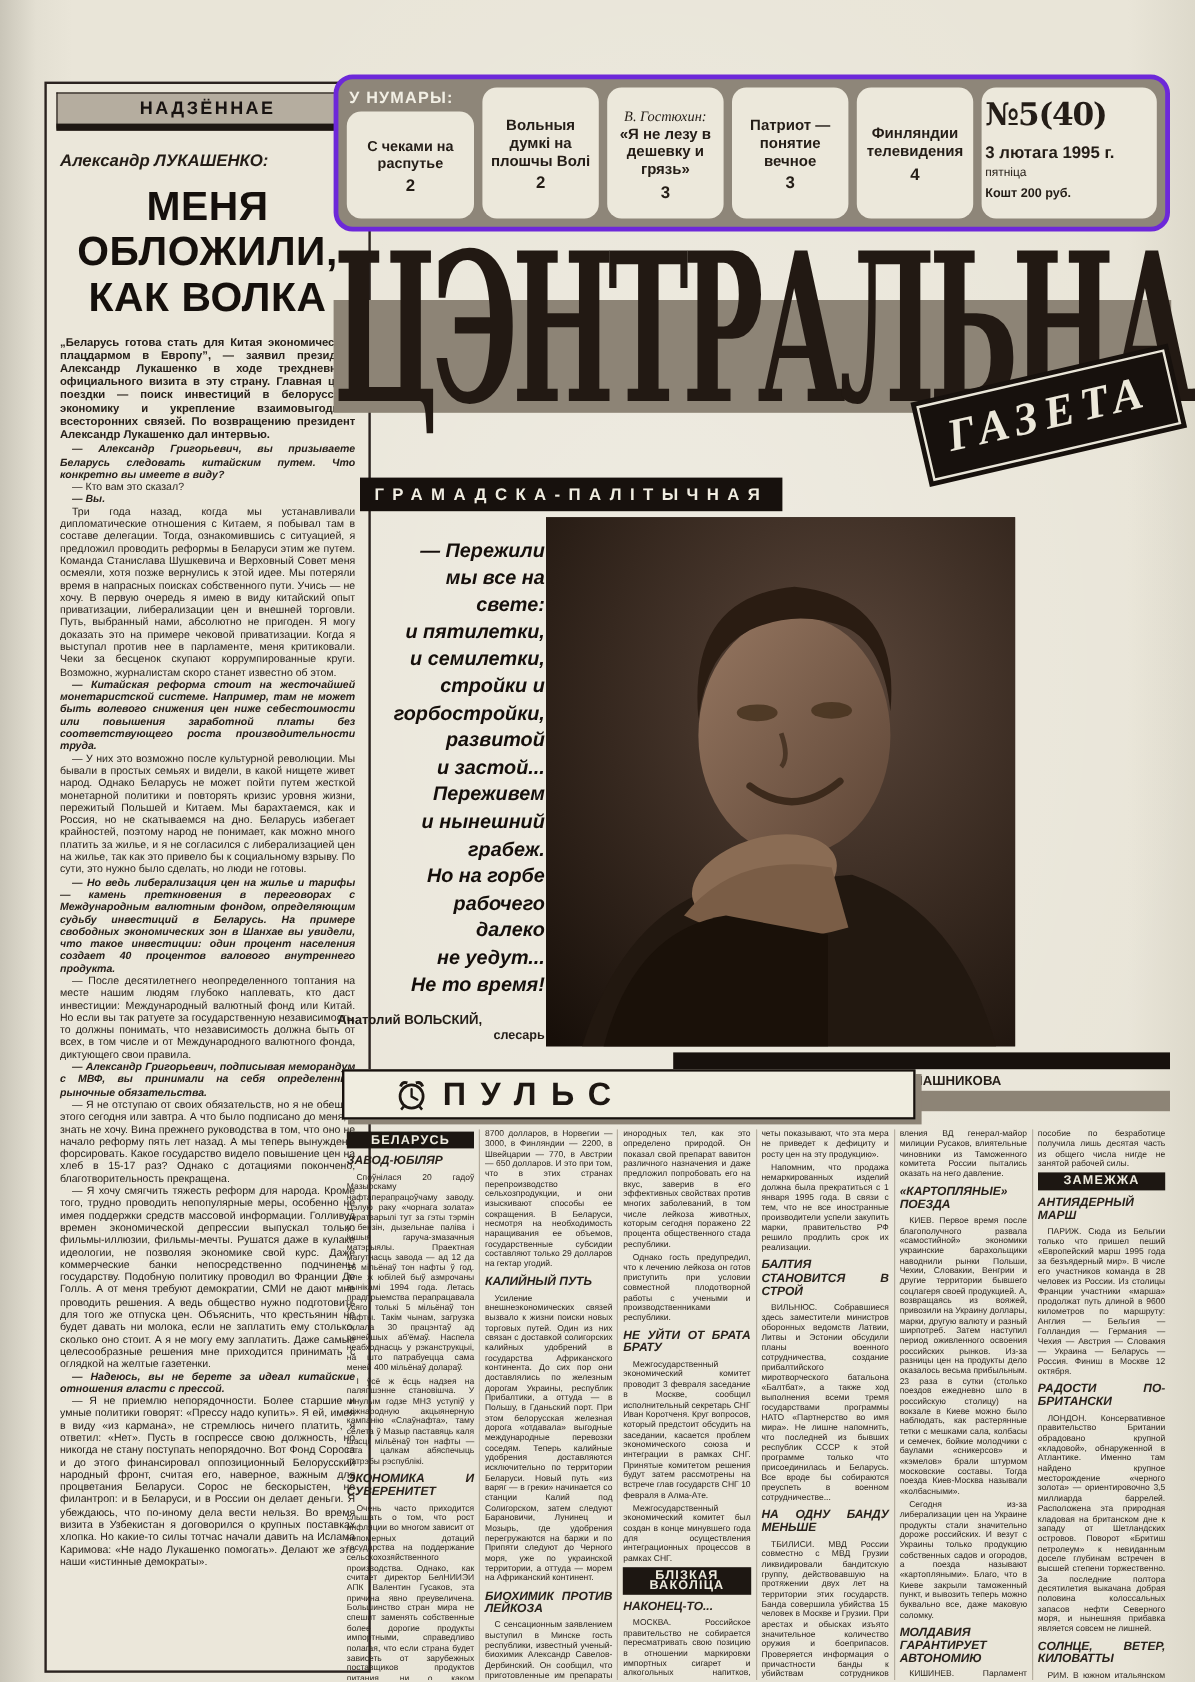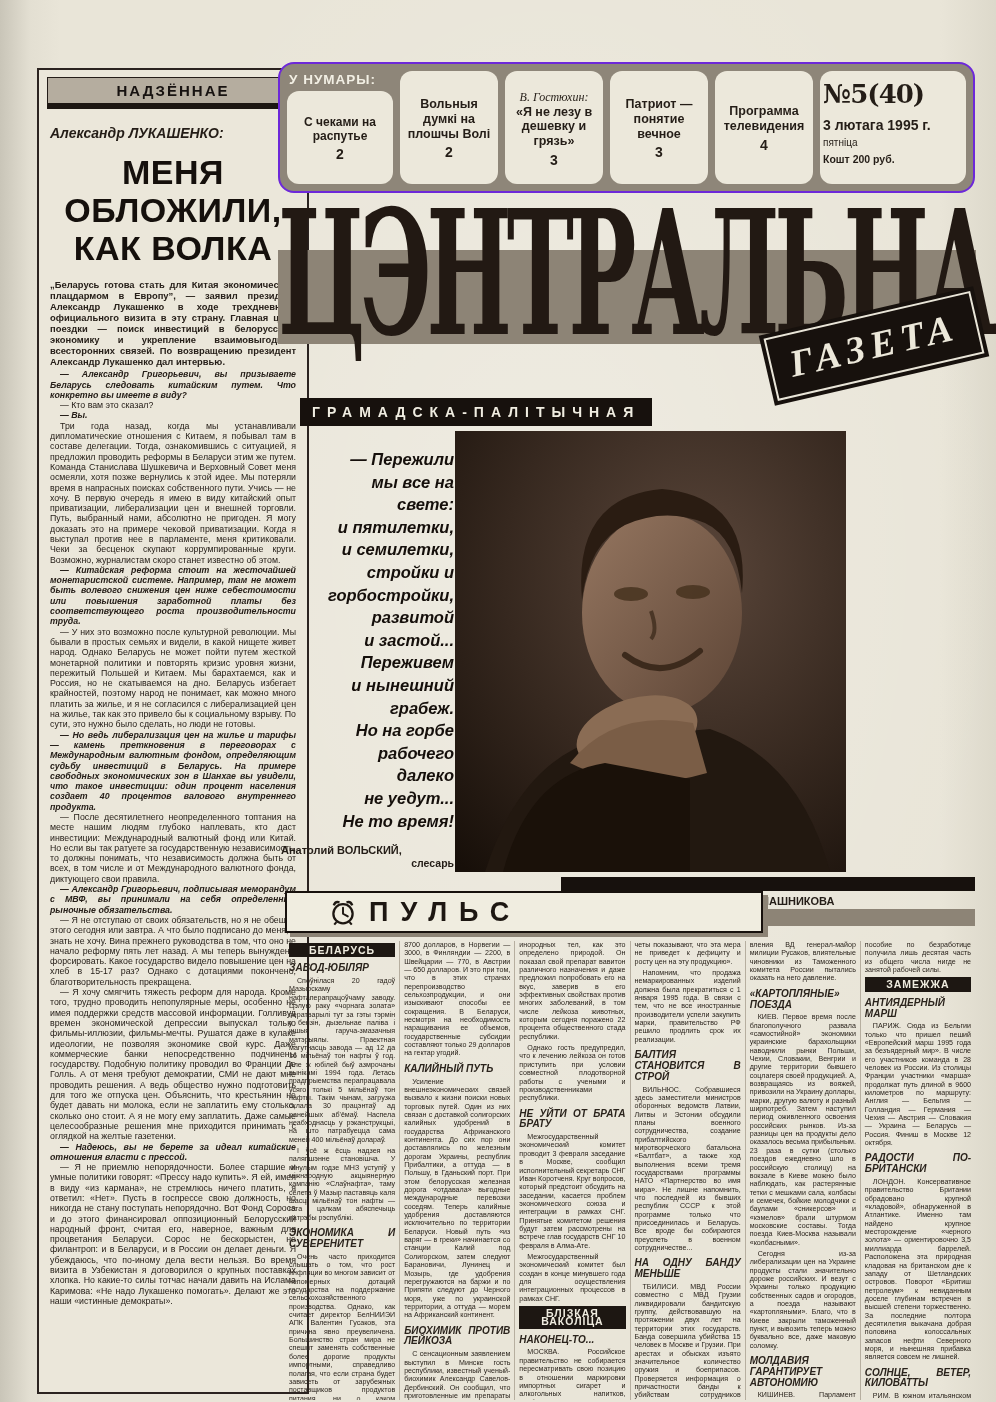--- a/index.html
+++ b/index.html
@@ -16,21 +16,21 @@
     background:#ebe7da;padding:0 11px;box-sizing:border-box;overflow:hidden;}
   .nad-header{margin:7px -3px 0;background:#b5ad9f;border:1px solid #241d18;border-bottom:6px solid #1d1712;
     text-align:center;font-weight:bold;font-size:15px;letter-spacing:2px;padding:4px 0;color:#171210;}
   .byline{font-style:italic;font-weight:bold;font-size:14px;margin-top:16px;}
   .headline{font-size:34px;font-weight:800;line-height:1.12;text-align:center;color:#15100c;margin:12px 0 12px;letter-spacing:0.5px;}
   .interview p{margin:0;font-size:8.8px;line-height:10.3px;text-align:justify;text-indent:10px;color:#27201a;}
   .interview p.lead{font-weight:bold;font-size:9.4px;line-height:11px;text-indent:0;margin-bottom:2px;}
   .interview p.q{font-weight:bold;font-style:italic;}
   
   .index-bar{position:absolute;left:278px;top:62px;width:697px;height:131px;background:#8e8679;
-    border:2px solid #6d28d9;border-radius:16px;box-sizing:border-box;display:flex;gap:7px;padding:7px;}
+    border:4px solid #6d28d9;border-radius:16px;box-sizing:border-box;display:flex;gap:7px;padding:7px;}
   .idx-first{width:106px;display:flex;flex-direction:column;}
   .idx-label{color:#f2efe4;font-weight:bold;font-size:13.5px;letter-spacing:1px;padding:1px 0 4px 2px;white-space:nowrap;}
   .idx-box{background:#ece8db;border-radius:12px;flex:1;text-align:center;padding:7px 5px 4px;
     font-weight:bold;font-size:12.5px;color:#241d17;display:flex;flex-direction:column;justify-content:center;line-height:1.18;box-sizing:border-box;}
   .idx-first .idx-box{font-size:12px;}
   .idx-kicker{font-family:"Liberation Serif",serif;font-style:italic;font-weight:normal;font-size:12px;margin-bottom:1px;}
   .idx-page{font-size:14px;margin-top:3px;}
   .idx-issue{width:146px;background:#ece8db;border-radius:12px;text-align:left;padding:8px 3px;box-sizing:border-box;}
   .issue-no{font-family:"DejaVu Serif",serif;font-weight:bold;font-size:26px;letter-spacing:-1px;}
   .issue-date{font-size:14px;font-weight:bold;margin-top:8px;}
@@ -114,21 +114,21 @@
       <div class="idx-box">
         <div class="idx-kicker">В. Гостюхин:</div>
         <div class="idx-title">«Я не лезу в дешевку и грязь»</div>
         <div class="idx-page">3</div>
       </div>
       <div class="idx-box">
         <div class="idx-title">Патриот — понятие вечное</div>
         <div class="idx-page">3</div>
       </div>
       <div class="idx-box">
-        <div class="idx-title">Программа телевидения</div>
+        <div class="idx-title">Финляндии телевидения</div>
         <div class="idx-page">4</div>
       </div>
     </div>
   <div class="idx-issue">
     <div class="issue-no">№5(40)</div>
     <div class="issue-date">3 лютага 1995 г.</div>
     <div class="issue-day">пятніца</div>
     <div class="issue-price">Кошт 200 руб.</div>
   </div>
 </div>

